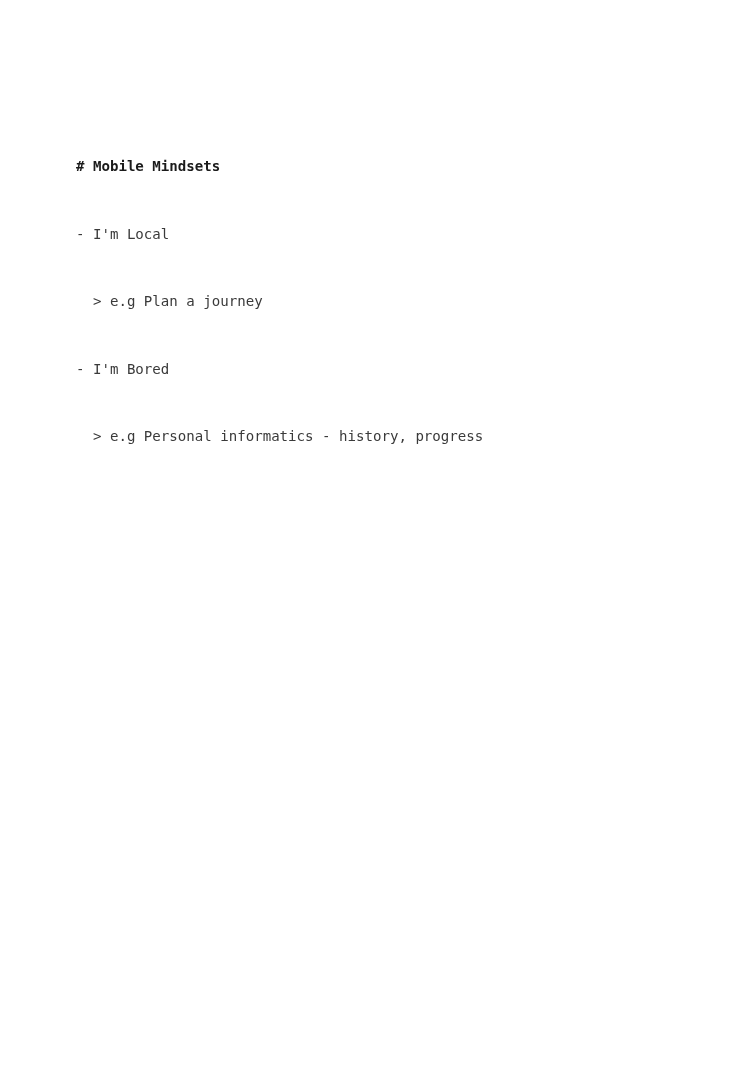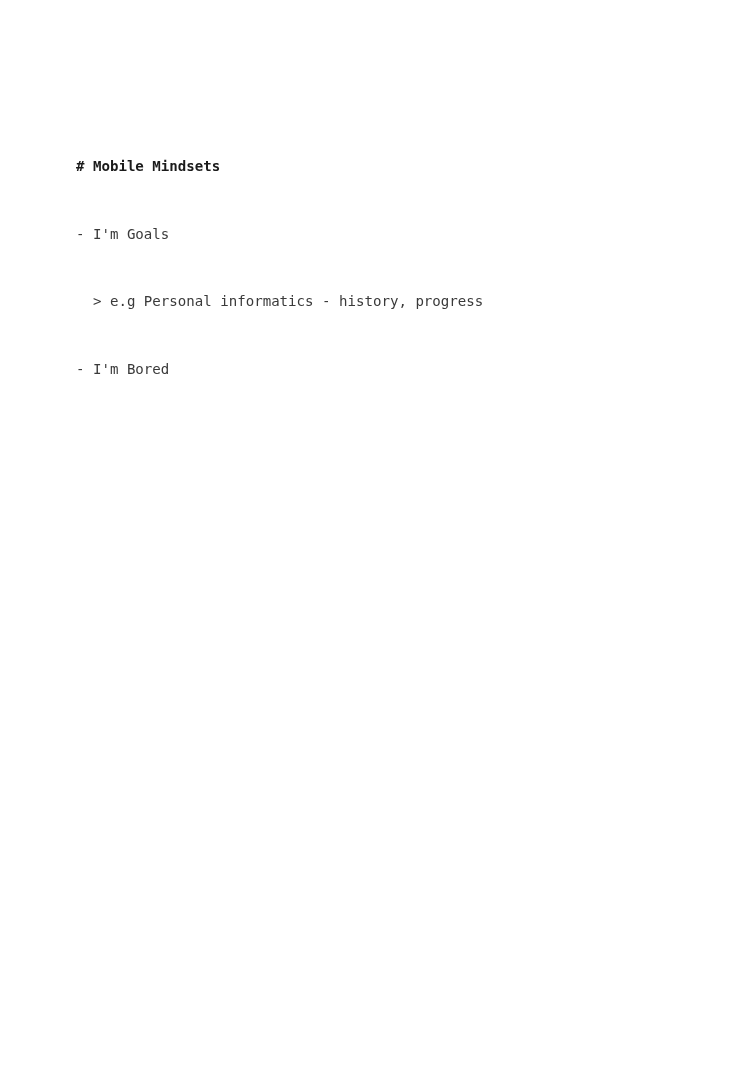--- a/index.html
+++ b/index.html
@@ -50,23 +50,24 @@
 </style>
 </head>
 <body>
 
 <div id="doc">
   <div class="doc-body">
 
     
     <span class="sec">
       <span class="line h1">  # Mobile Mindsets</span>
-      <span class="line">  - I'm Goals</span>
+      <span class="line">  - I'm Local</span>
+      <span class="line">    &gt; e.g Plan a journey</span>
+      <span class="line">  - I'm Bored</span>
       <span class="line">    &gt; e.g Personal informatics - history, progress</span>
-      <span class="line">  - I'm Bored</span>
     </span>
 
     <span class="blank"></span>
     <span class="blank"></span>
 
     
 
     <span class="blank"></span>
     
 

